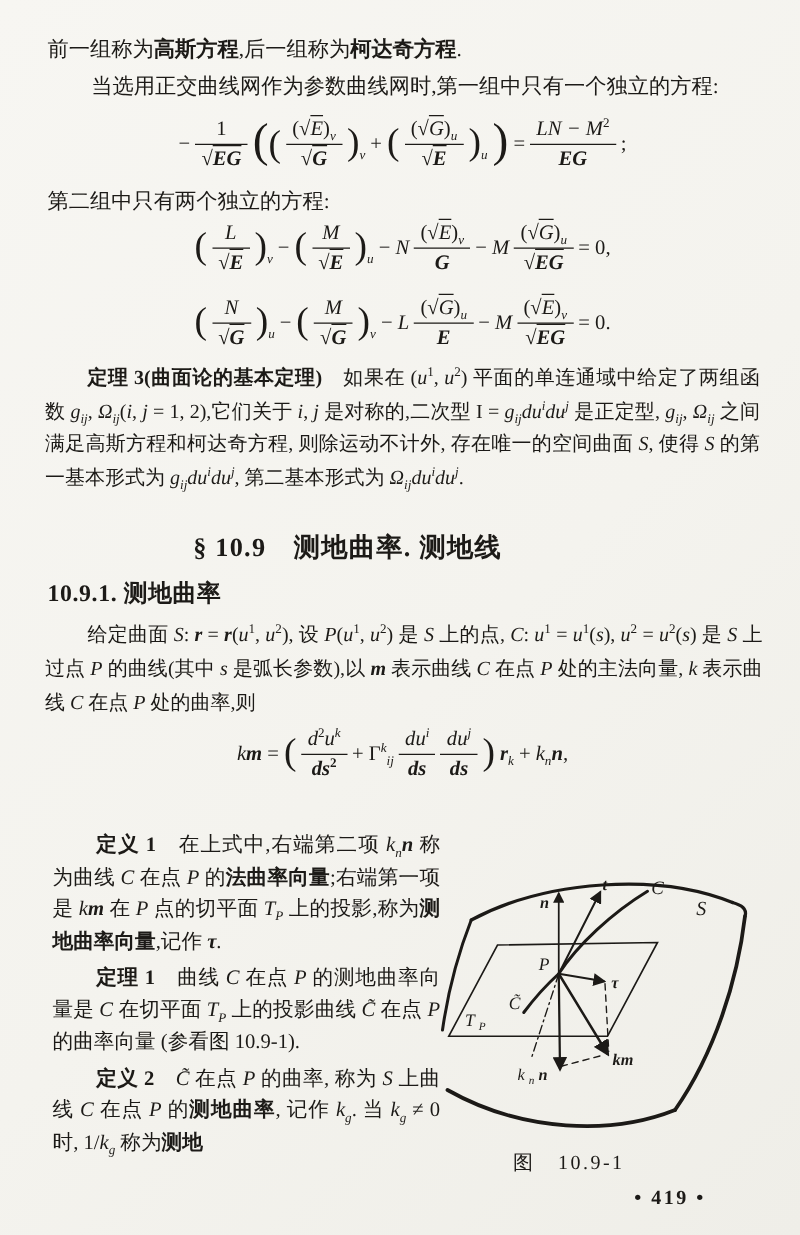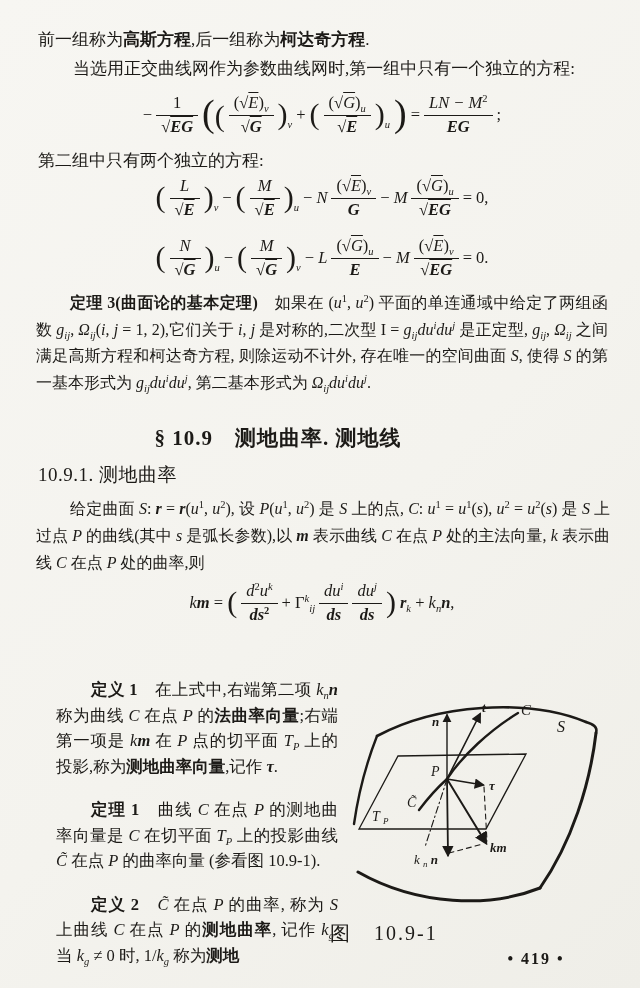--- a/index.html
+++ b/index.html
@@ -19,24 +19,24 @@
   
   .mrow{display:flex;align-items:center;justify-content:center;gap:4px;
         font-size:16.5px;white-space:nowrap;}
   .tok{display:inline-block;}
   .frac{display:inline-block;text-align:center;}
   .frac .fn{display:block;border-bottom:1.4px solid #1c1a17;padding:0 5px 2px;line-height:1.15;}
   .frac .fd{display:block;padding:2px 5px 0;line-height:1.15;font-weight:bold;}
   .bp1{font-size:30px;line-height:.8;font-weight:400;}
   .bp2{font-size:38px;line-height:.7;font-weight:400;}
   .sec-title{font-size:21px;font-weight:bold;text-align:center;letter-spacing:1px;}
-  .subsec-title{font-size:19px;font-weight:normal;letter-spacing:.5px;}
+  .subsec-title{font-size:19px;font-weight:bold;letter-spacing:.5px;}
   .leftcol{width:318px;font-size:16.5px;line-height:25.5px;text-align:justify;}
-  .leftcol p{margin:18px;text-indent:35px;}
-  .caption{font-size:20px;text-align:left;letter-spacing:2px;}
+  .leftcol p{margin:4px;text-indent:35px;}
+  .caption{font-size:16px;text-align:center;letter-spacing:2px;}
   .pagenum{font-size:16px;font-weight:bold;letter-spacing:2px;text-align:center;}
   svg text{font-family:"Liberation Serif","DejaVu Serif",serif;}
 </style>
 </head>
 <body>
 
 <div id="page">
 
   <div class="abs para" style="left:38px;top:26px;width:568px;"><span>前一组称为</span><span class="sg-b">高斯方程</span><span>,后一组称为</span><span class="sg-b">柯达奇方程</span><span>.</span></div>
   <div class="abs para" style="left:38px;top:55px;width:568px;text-indent:35px;">当选用正交曲线网作为参数曲线网时,第一组中只有一个独立的方程:</div>

